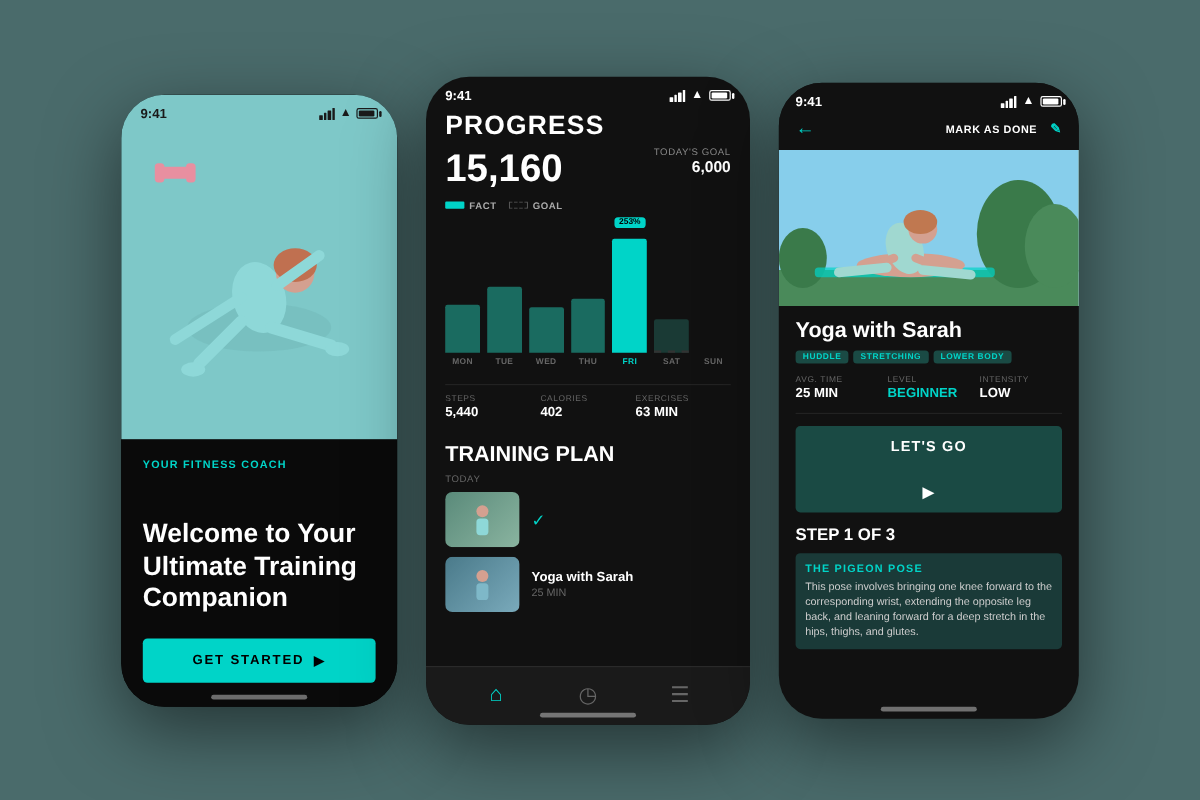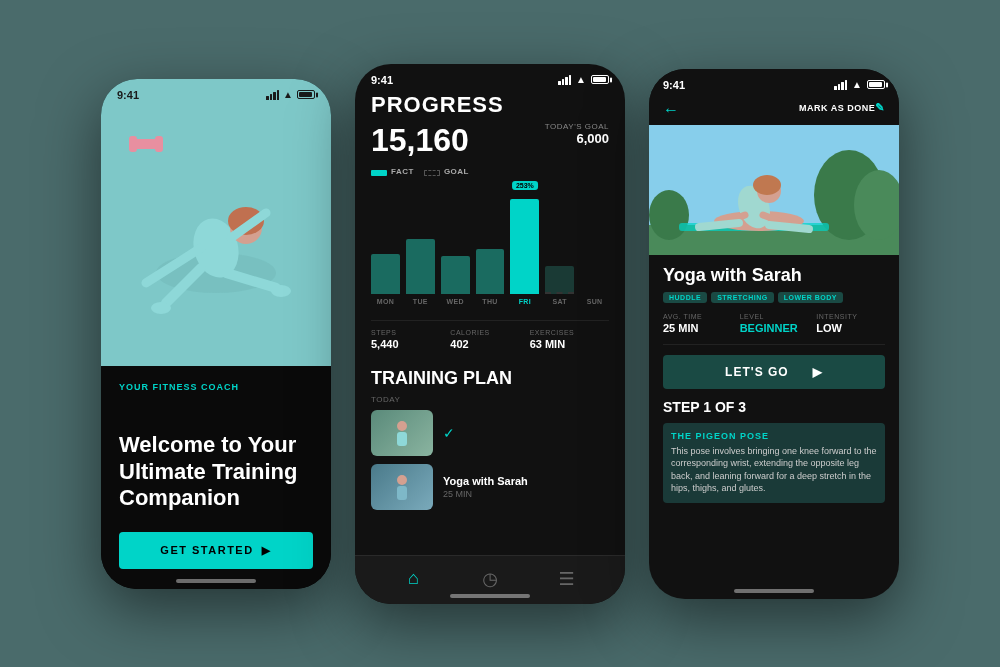--- a/index.html
+++ b/index.html
@@ -190,21 +190,21 @@
       font-weight: 600;
     }
     .legend-row {
       display: flex;
       gap: 10px;
       align-items: center;
       margin-bottom: 8px;
     }
     .legend-item {
       display: flex;
-      align-items: flex-end;
+      align-items: center;
       gap: 4px;
       font-size: 8px;
       color: #aaa;
       font-weight: 600;
       letter-spacing: 0.5px;
       text-transform: uppercase;
     }
     .legend-dot {
       width: 16px;
       height: 6px;
@@ -399,21 +399,21 @@
       color: #00d4c8;
       font-size: 16px;
     }
     .mark-done {
       color: #fff;
       font-size: 9px;
       font-weight: 600;
       letter-spacing: 0.5px;
       display: flex;
       align-items: center;
-      gap: 0;
+      gap: 11px;
     }
     .edit-icon { color: #00d4c8; font-size: 11px; }
 
     .hero-yoga {
       width: 100%;
       height: 130px;
       background: linear-gradient(135deg, #87ceeb 0%, #c8e8c8 100%);
       overflow: hidden;
       position: relative;
     }
@@ -477,20 +477,21 @@
       letter-spacing: 1px;
       padding: 10px;
       width: 100%;
       display: flex;
       align-items: center;
       justify-content: center;
       gap: 24px;
       margin-bottom: 10px;
       cursor: pointer;
       text-transform: uppercase;
+      flex-direction: column;
     }
     .step-header {
       color: #fff;
       font-size: 14px;
       font-weight: 800;
       margin-bottom: 8px;
       text-transform: uppercase;
     }
     .step-card {
       background: #1a3a38;

